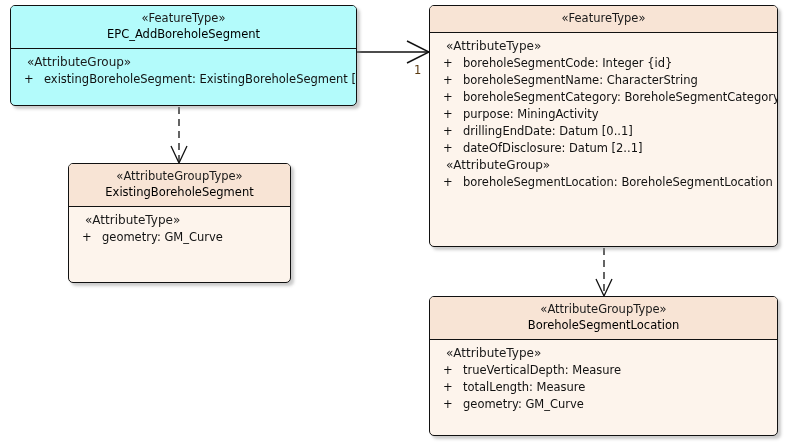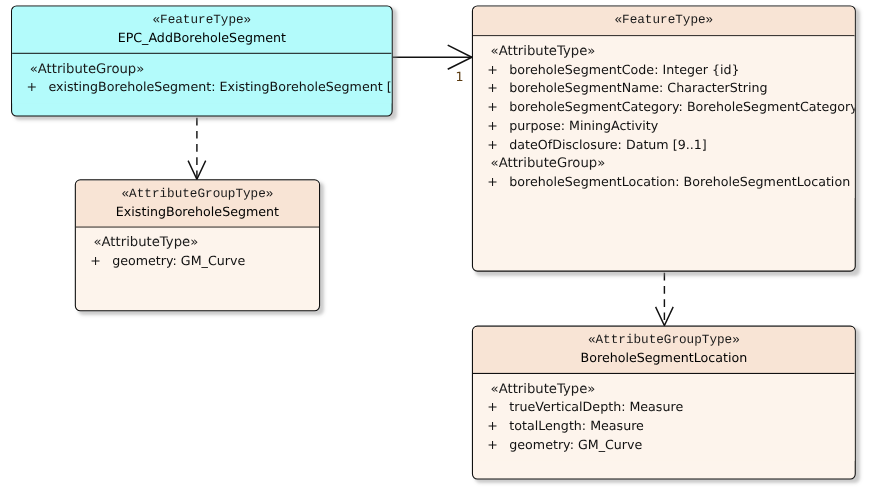--- a/index.html
+++ b/index.html
@@ -42,21 +42,20 @@
     box-sizing: border-box;
     text-align: center;
     border-bottom: 1.4px solid #111111;
     padding: 5px 4px 6px 4px;
   }
   .uml-class .stereotype-hdr {
     font-size: 11.5px;
     color: #1a1a1a;
     line-height: 15px;
     white-space: nowrap;
-    font-family: Liberation Mono, monospace;
   }
   .uml-class .class-name {
     font-size: 11.5px;
     font-weight: normal;
     color: #000000;
     line-height: 16px;
     white-space: nowrap;
   }
   .uml-class .body {
     box-sizing: border-box;
@@ -172,21 +171,24 @@
       <div class="attr-row">
         <span class="vis">+</span><span class="attr-text">boreholeSegmentName: CharacterString</span>
       </div>
       <div class="attr-row">
         <span class="vis">+</span><span class="attr-text">boreholeSegmentCategory: BoreholeSegmentCategory</span>
       </div>
       <div class="attr-row">
         <span class="vis">+</span><span class="attr-text">purpose: MiningActivity</span>
       </div>
       <div class="attr-row">
-        <span class="vis">+</span><span class="attr-text">dateOfDisclosure: Datum [9..1]</span>
+        <span class="vis">+</span><span class="attr-text">drillingEndDate: Datum [0..1]</span>
+      </div>
+      <div class="attr-row">
+        <span class="vis">+</span><span class="attr-text">dateOfDisclosure: Datum [2..1]</span>
       </div>
 
       <div class="group-label">«AttributeGroup»</div>
       <div class="attr-row">
         <span class="vis">+</span><span class="attr-text">boreholeSegmentLocation: BoreholeSegmentLocation [0..1]</span>
       </div>
     </div>
   </div>
 
   <div class="uml-class" id="box-ebs">

